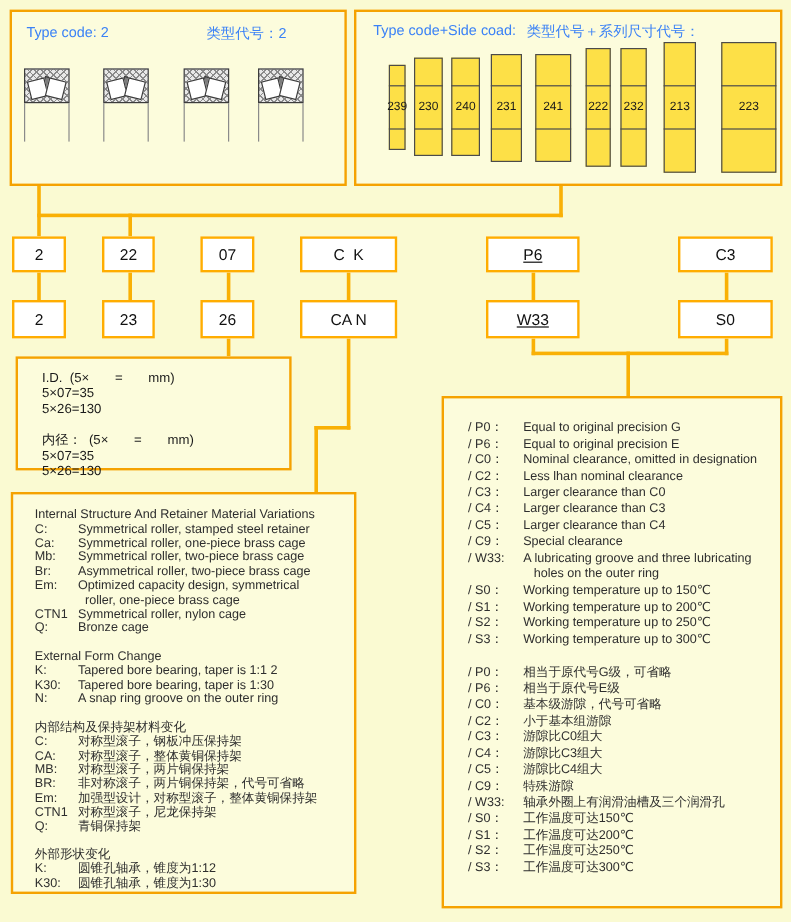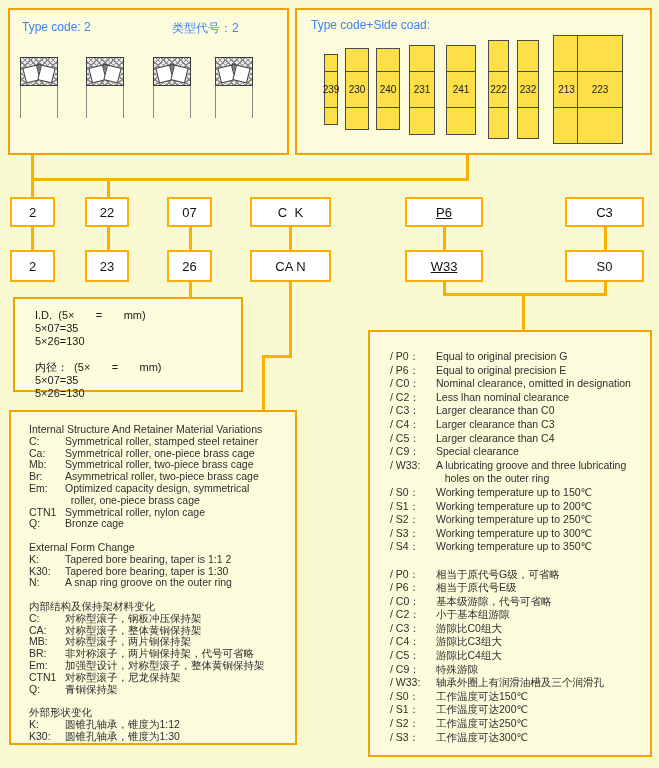--- a/index.html
+++ b/index.html
@@ -141,20 +141,21 @@
             <div class="roller-r"></div>
           </div>
           <div class="shaft-l"></div>
           <div class="shaft-r"></div>
         </div>
       </div>
   </div>
 
   <div class="obox box-tr">
     <span class="btitle" style="left:14px;top:8px;">Type code+Side coad:</span>
+    <span class="btitle" style="left:142px;top:8px;">类型代号＋系列尺寸代号：</span>
     <div id="series-bars">
         <div class="sbar" style="left: 27px; top: 44px; width: 14px; height: 71px;">
           <div class="band" style="top: 16px; height: 35px;">
             <span>239</span>
           </div>
         </div>
         <div class="sbar" style="left: 48px; top: 38px; width: 24px; height: 82px;">
           <div class="band" style="top: 22px; height: 35px;">
             <span>230</span>
           </div>
@@ -182,21 +183,21 @@
         <div class="sbar" style="left: 220px; top: 30px; width: 22px; height: 99px;">
           <div class="band" style="top: 30px; height: 35px;">
             <span>232</span>
           </div>
         </div>
         <div class="sbar" style="left: 256px; top: 25px; width: 27px; height: 109px;">
           <div class="band" style="top: 35px; height: 35px;">
             <span>213</span>
           </div>
         </div>
-        <div class="sbar" style="left: 280px; top: 25px; width: 38px; height: 109px; padding-left: 44px;">
+        <div class="sbar" style="left: 304px; top: 25px; width: 38px; height: 109px; padding-left: 44px;">
           <div class="band" style="top: 35px; height: 35px;">
             <span>223</span>
           </div>
         </div>
       </div>
   </div>
 
   <div class="ln" style="left:31px;top:155px;width:3px;height:42px;"></div>
   <div class="ln" style="left:466px;top:155px;width:3px;height:26px;"></div>
   <div class="ln" style="left:31px;top:178px;width:438px;height:3px;"></div>
@@ -282,21 +283,20 @@
         <div class="tline"><span class="code">/ C3：</span><span class="txt">Larger clearance than C0</span></div>
         <div class="tline"><span class="code">/ C4：</span><span class="txt">Larger clearance than C3</span></div>
         <div class="tline"><span class="code">/ C5：</span><span class="txt">Larger clearance than C4</span></div>
         <div class="tline"><span class="code">/ C9：</span><span class="txt">Special clearance</span></div>
         <div class="tline"><span class="code">/ W33:</span><span class="txt">A lubricating groove and three lubricating</span></div>
         <div class="tline"><span class="code"> </span><span class="txt">   holes on the outer ring</span></div>
         <div class="tline"><span class="code">/ S0：</span><span class="txt">Working temperature up to 150℃</span></div>
         <div class="tline"><span class="code">/ S1：</span><span class="txt">Working temperature up to 200℃</span></div>
         <div class="tline"><span class="code">/ S2：</span><span class="txt">Working temperature up to 250℃</span></div>
         <div class="tline"><span class="code">/ S3：</span><span class="txt">Working temperature up to 300℃</span></div>
-        <div class="tline"><span class="code">/ S4：</span><span class="txt">Working temperature up to 350℃</span></div>
         <div class="tline"><span class="txt">&nbsp;</span></div>
         <div class="tline"><span class="code">/ P0：</span><span class="txt">相当于原代号G级，可省略</span></div>
         <div class="tline"><span class="code">/ P6：</span><span class="txt">相当于原代号E级</span></div>
         <div class="tline"><span class="code">/ C0：</span><span class="txt">基本级游隙，代号可省略</span></div>
         <div class="tline"><span class="code">/ C2：</span><span class="txt">小于基本组游隙</span></div>
         <div class="tline"><span class="code">/ C3：</span><span class="txt">游隙比C0组大</span></div>
         <div class="tline"><span class="code">/ C4：</span><span class="txt">游隙比C3组大</span></div>
         <div class="tline"><span class="code">/ C5：</span><span class="txt">游隙比C4组大</span></div>
         <div class="tline"><span class="code">/ C9：</span><span class="txt">特殊游隙</span></div>
         <div class="tline"><span class="code">/ W33:</span><span class="txt">轴承外圈上有润滑油槽及三个润滑孔</span></div>

